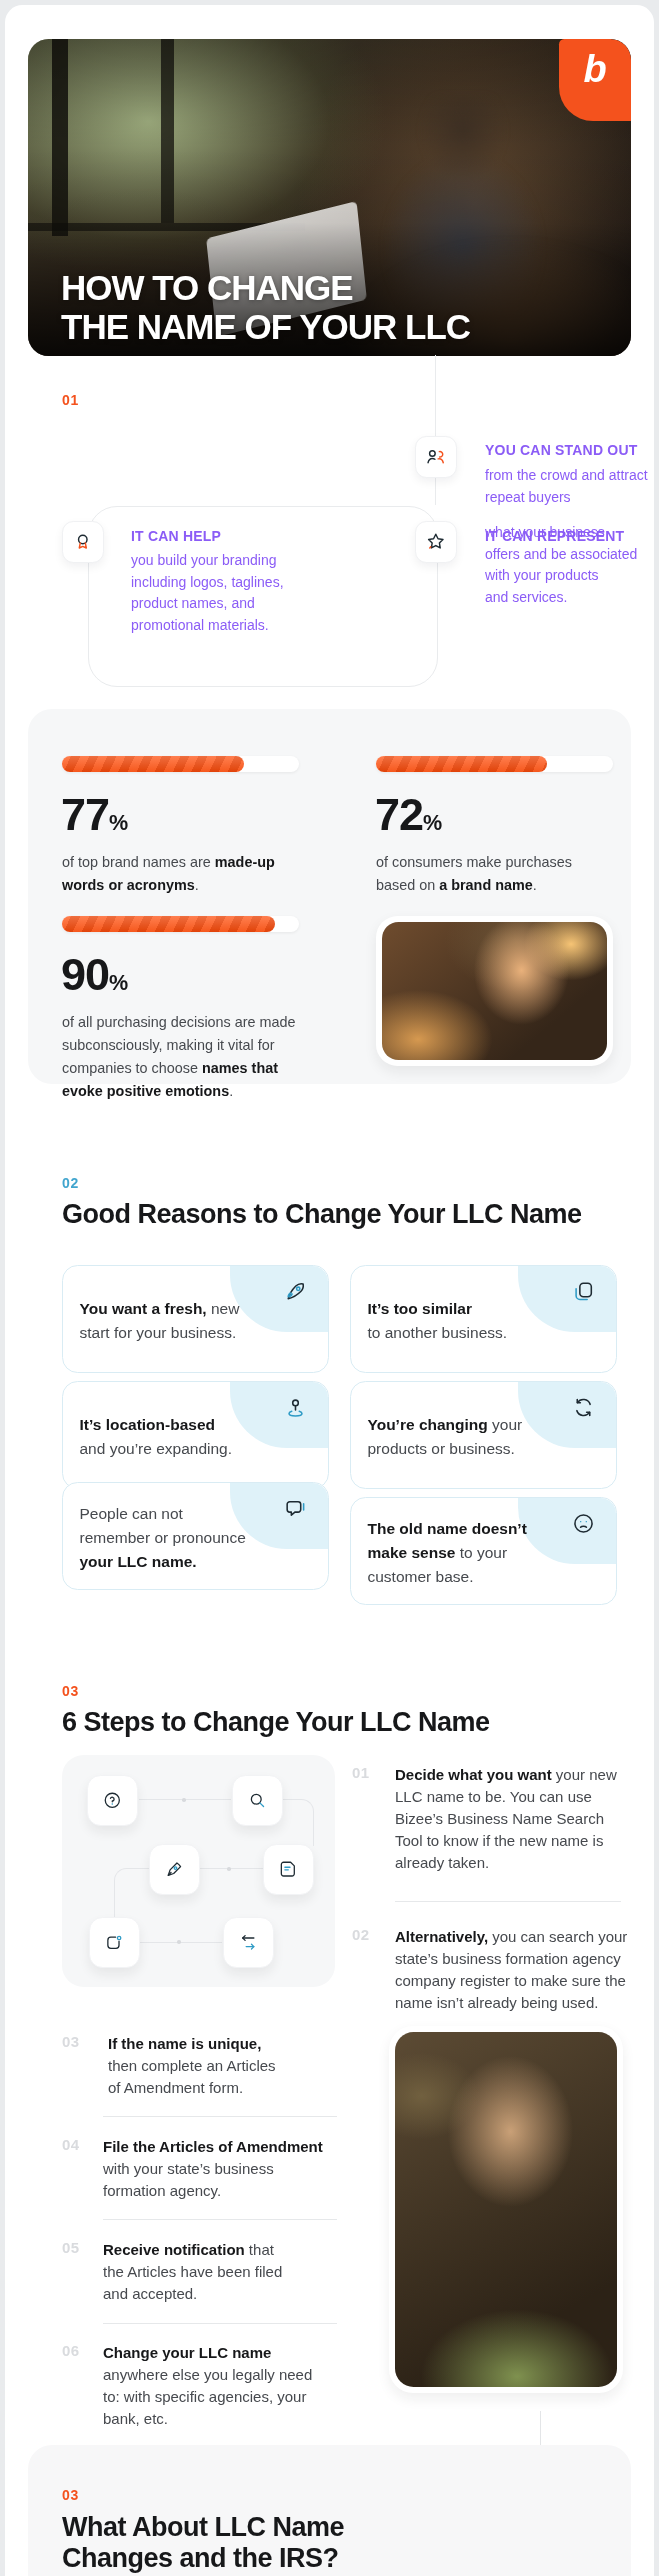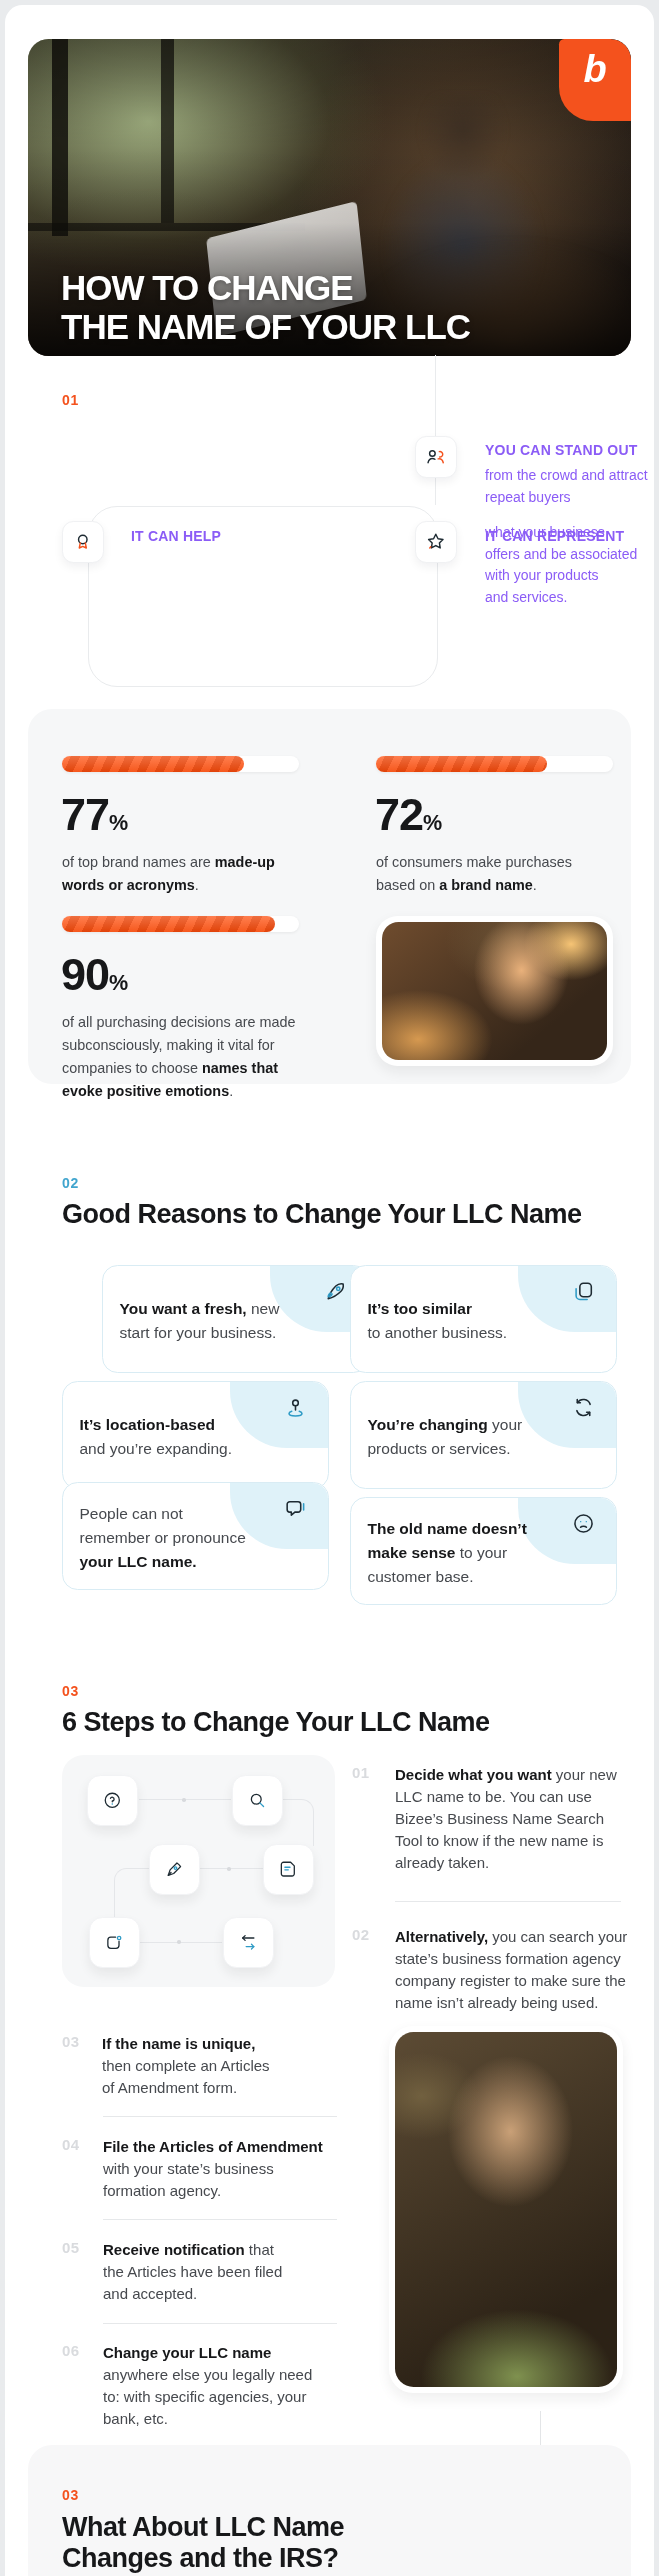--- a/index.html
+++ b/index.html
@@ -121,20 +121,24 @@
   <div class="abs c-body pre" style="left:485px;top:465px;width:170px;">from the crowd and attract
 repeat buyers</div>
 
   <div class="ibox" style="left:62px;top:521px;">
     <svg width="21.6" height="21.6" viewBox="0 0 24 24" fill="none" stroke-width="1.6" stroke-linecap="round" stroke-linejoin="round">
       <circle cx="12" cy="9.4" r="4.7" stroke="#1E2B33"></circle>
       <path d="M9.2 13.3 8.1 18.9l3.9-1.8 3.9 1.8-1.1-5.6" stroke="#F4521D"></path>
     </svg>
   </div>
   <div class="abs c-title" style="left:131px;top:528px;">IT CAN HELP</div>
+  <div class="abs c-body pre" style="left:131px;top:550px;width:185px;">you build your branding
+including logos, taglines,
+product names, and
+promotional materials.</div>
 
   <div class="ibox" style="left:415px;top:521px;">
     <svg width="21.6" height="21.6" viewBox="0 0 24 24" fill="none" stroke-width="1.6" stroke-linecap="round" stroke-linejoin="round">
       <path d="M12 3.6l2.5 5 5.5.8-4 3.9.9 5.5-4.9-2.6-4.9 2.6.9-5.5-4-3.9 5.5-.8z" stroke="#1E2B33"></path>
       <path d="M6.4 17.6l-1.1 1.2" stroke="#F4521D"></path>
     </svg>
   </div>
   <div class="abs c-title" style="left:485px;top:528px;">IT CAN REPRESENT</div>
   <div class="abs c-body pre" style="left:485px;top:522px;width:170px;">what your business
 offers and be associated
@@ -171,21 +175,21 @@
 companies to choose </span><span class="b">names that
 evoke positive emotions</span><span>.</span></div>
 
   <div class="frame" style="left:376px;top:916px;width:237px;height:150px;border-radius:21.6px;">
     <div class="photo bakery"></div>
   </div>
 
   <div class="abs s-label blue" style="left:62px;top:1175px;">02</div>
   <div class="abs h2" style="left:62px;top:1199px;">Good Reasons to Change Your LLC Name</div>
 
-  <div class="r-card" style="left:62px;top:1265px;margin-left:40px;">
+  <div class="r-card" style="left:62px;top:1265px;">
     <div class="r-blob"></div>
     <div class="r-icon">
       <svg width="25" height="25" viewBox="0 0 24 24" fill="none" stroke-width="1.5" stroke-linecap="round" stroke-linejoin="round">
         <path d="M5 19c3.8-1 9.2-4.2 12.3-7.3 2.5-2.5 2.2-6 2-7-.9-.2-4.4-.5-7 2C9.2 9.8 6 15.2 5 19z" stroke="#1E2B33"></path>
         <circle cx="14.6" cy="9.4" r="1.6" stroke="#2E9BC6"></circle>
         <path d="M7.6 13.4c-1.4.4-2.4 2-2.6 3.6 1.7-.2 3.3-1.2 3.7-2.6" stroke="#2E9BC6"></path>
       </svg>
     </div>
     <div class="r-text rich pre" style="top:31px;width:222px;"><span class="b">You want a fresh,</span><span> new
 start for your business.</span></div>
@@ -220,21 +224,21 @@
     <div class="r-blob"></div>
     <div class="r-icon">
       <svg width="25" height="25" viewBox="0 0 24 24" fill="none" stroke-width="1.5" stroke-linecap="round" stroke-linejoin="round">
         <path d="M18.4 9A6.9 6.9 0 0 0 6.2 7.3" stroke="#1E2B33"></path>
         <path d="M6 4.4v3h3" stroke="#1E2B33"></path>
         <path d="M5.6 15a6.9 6.9 0 0 0 12.2 1.7" stroke="#1E2B33"></path>
         <path d="M18 19.6v-3h-3" stroke="#1E2B33"></path>
       </svg>
     </div>
     <div class="r-text rich pre" style="top:31px;width:222px;"><span class="b">You’re changing</span><span> your
-products or services.</span></div>
+products or business.</span></div>
   </div>
 
   <div class="r-card" style="left:62px;top:1482px;">
     <div class="r-blob"></div>
     <div class="r-icon">
       <svg width="25" height="25" viewBox="0 0 24 24" fill="none" stroke-width="1.5" stroke-linecap="round" stroke-linejoin="round">
         <path d="M14.5 5.5h-8A2.5 2.5 0 0 0 4 8v5a2.5 2.5 0 0 0 2.5 2.5H8v3l3.4-3h3.1A2.5 2.5 0 0 0 17 13V8a2.5 2.5 0 0 0-2.5-2.5z" stroke="#1E2B33"></path>
         <path d="M19.8 7.5v6" stroke="#2E9BC6"></path>
       </svg>
     </div>
@@ -325,21 +329,21 @@
   <div class="abs step-body rich pre" style="left:395px;top:1926px;width:237px;"><span class="b">Alternatively,</span><span> you can search your
 state’s business formation agency
 company register to make sure the
 name isn’t already being used.</span></div>
 
   <div class="frame" style="left:389px;top:2026px;width:234px;height:367px;border-radius:24px;">
     <div class="photo salad" style="border-radius:18.5px;"></div>
   </div>
 
   <div class="abs step-num" style="left:62px;top:2033px;">03</div>
-  <div class="abs step-body rich pre" style="left:102px;top:2033px;width:227px;"><span class="b">If the name is unique,</span><span>
+  <div class="abs step-body rich pre" style="left:108px;top:2033px;width:227px;"><span class="b">If the name is unique,</span><span>
 then complete an Articles
 of Amendment form.</span></div>
   <div class="divider" style="left:103px;top:2116px;width:234px;"></div>
   <div class="abs step-num" style="left:62px;top:2136px;">04</div>
   <div class="abs step-body rich pre" style="left:103px;top:2136px;width:232px;"><span class="b">File the Articles of Amendment</span><span>
 with your state’s business
 formation agency.</span></div>
   <div class="divider" style="left:103px;top:2219px;width:234px;"></div>
   <div class="abs step-num" style="left:62px;top:2239px;">05</div>
   <div class="abs step-body rich pre" style="left:103px;top:2239px;width:227px;"><span class="b">Receive notification</span><span> that

